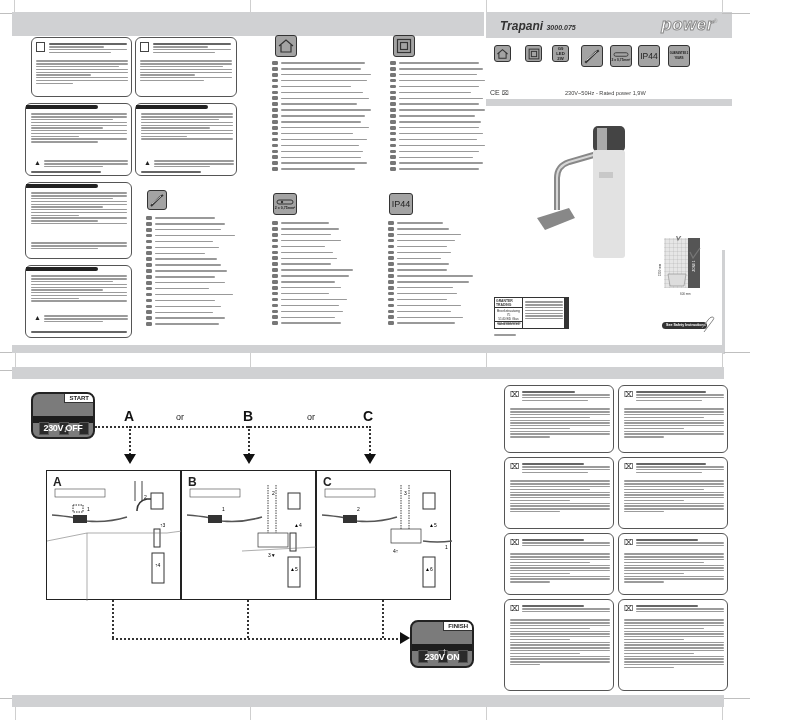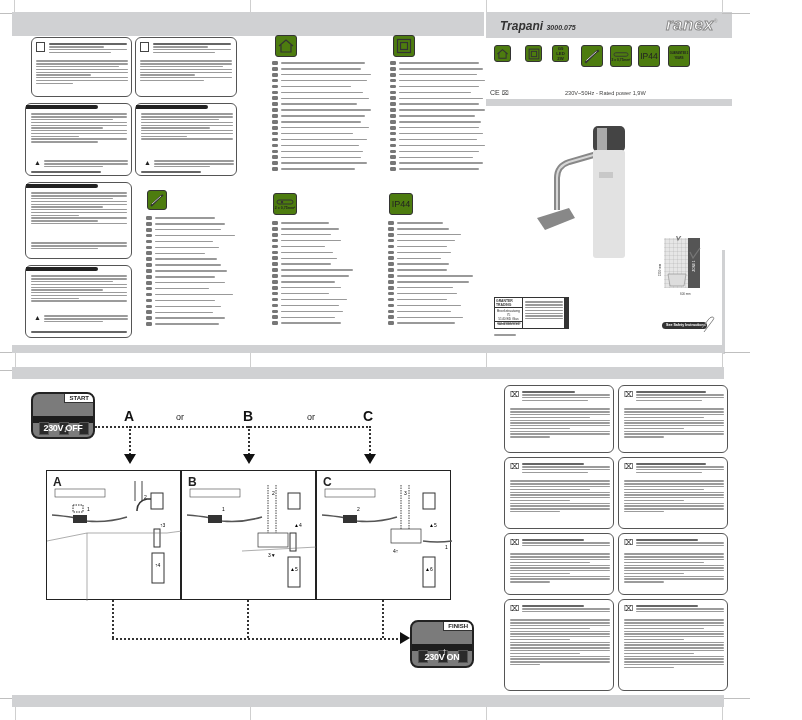--- a/index.html
+++ b/index.html
@@ -8,21 +8,21 @@
   .band { position: absolute; background: #d0d1d3; }
   .vline { position: absolute; width: 1px; background: #cfcfcf; }
   .hline { position: absolute; height: 1px; background: #bfbfbf; }
   .box { position: absolute; border: 1px solid #555; border-radius: 6px; background: #fff; }
   .hdrbar { position: absolute; height: 4px; background: #222; border-radius: 0 4px 4px 0; }
   .tline { height: 1.4px; background: #9b9b9b; margin: 1.4px 0; border-radius: 1px; }
   .tline.dark { background: #666; }
   .row { display: flex; align-items: center; gap: 3px; height: 5.9px; }
   .lang { width: 6px; height: 3.6px; border-radius: 1.2px; background: #777; flex: none; }
   .rowtxt { height: 1.4px; background: #999; border-radius: 1px; }
-  .iconbox { position: absolute; border: 1.3px solid #333; border-radius: 3px; background: #4d7c0f; display: flex; align-items: center; justify-content: center; }
+  .iconbox { position: absolute; border: 1.3px solid #333; border-radius: 3px; background: #a3a3a3; display: flex; align-items: center; justify-content: center; }
   .headerbar { position: absolute; left: 486px; top: 12px; width: 246px; height: 26px; background: #d0d1d3; }
   .title { position: absolute; left: 14px; top: 7px; font-style: italic; font-weight: bold; font-size: 12px; color: #333; }
   .title .code { font-size: 7px; font-weight: bold; }
   .brand { position: absolute; right: 14px; top: 3px; font-style: italic; font-weight: bold; font-size: 17px; color: #fff; -webkit-text-stroke: 1px #8a8a8a; letter-spacing: 0.5px; }
   .power { position: absolute; left: 565px; top: 90px; font-size: 5.6px; color: #444; }
   .ce { position: absolute; left: 490px; top: 89px; font-size: 7px; color: #333; }
   .bigletter { position: absolute; font-weight: bold; font-size: 14px; color: #111; }
   .orlabel { position: absolute; font-size: 9px; color: #222; }
   .dashh { position: absolute; height: 0; border-top: 2px dotted #333; }
   .dashv { position: absolute; width: 0; border-left: 2px dotted #333; }
@@ -596,21 +596,21 @@
       <span class="lang"></span>
       <span class="rowtxt" style="width:58px"></span>
     </div>
 </div>
 
 <div class="headerbar">
   <div class="title">
     <span>Trapani</span>
     <span class="code">3000.075</span>
   </div>
-  <div class="brand"><span>ranex</span><sup style="font-size:5px;-webkit-text-stroke:0;color:#aaa;">®</sup></div>
+  <div class="brand"><span>power</span><sup style="font-size:5px;-webkit-text-stroke:0;color:#aaa;">®</sup></div>
 </div>
 
 <div class="iconbox" style="left:494px;top:45px;width:17px;height:17px;">
   <svg width="13" height="12" viewBox="0 0 18 16">
       <path d="M2 8 L9 2 L16 8 M4 7 V14 H14 V7" stroke="#333" stroke-width="1.4" fill="none"></path>
     </svg>
 </div>
 <div class="iconbox" style="left:525px;top:45px;width:17px;height:17px;">
   <svg width="12" height="12" viewBox="0 0 16 16">
       <rect x="1.5" y="1.5" width="13" height="13" stroke="#333" fill="none" stroke-width="1.3"></rect>

